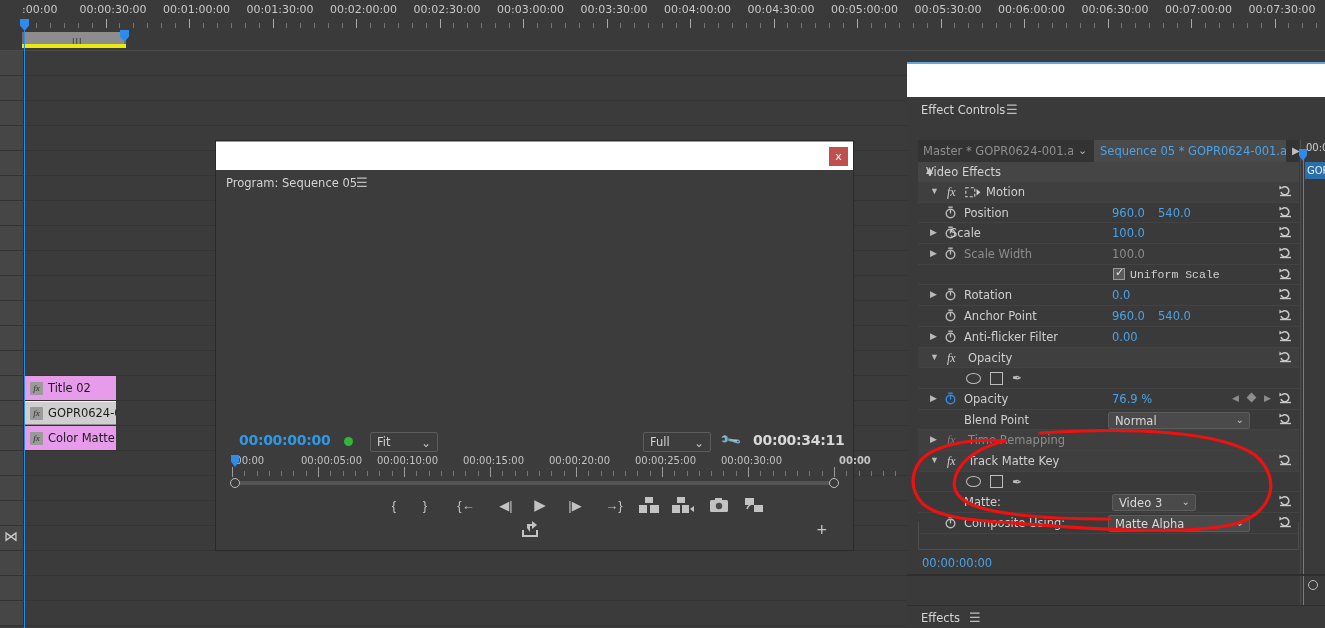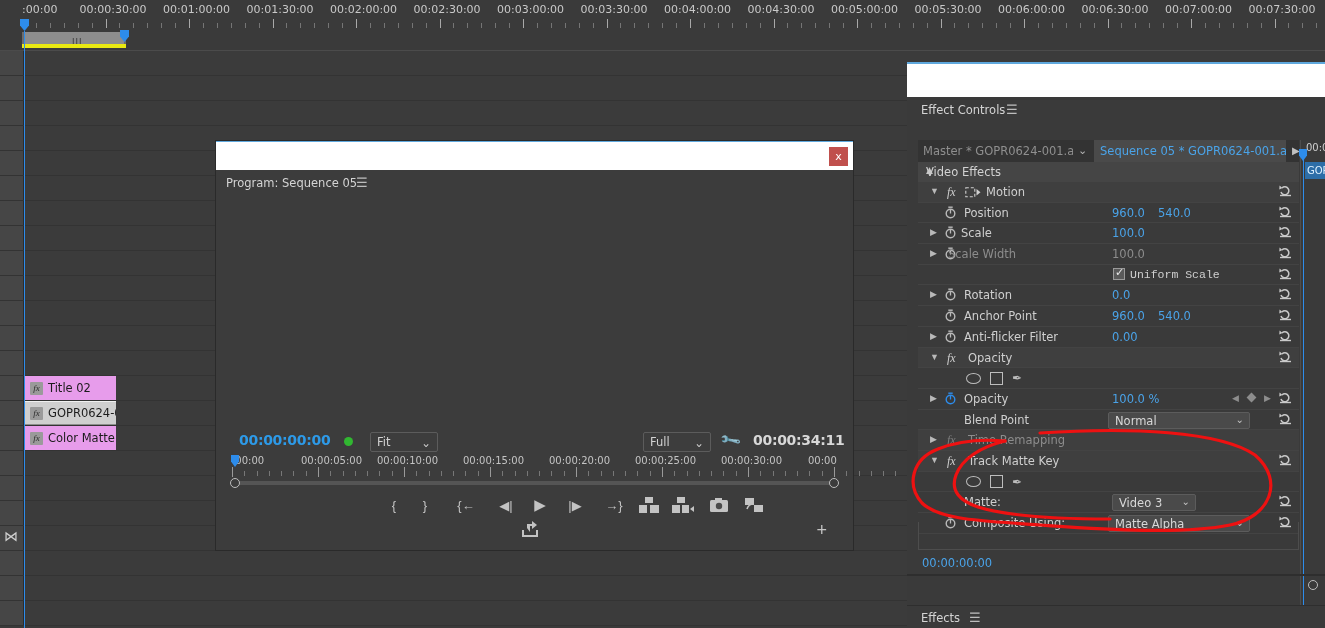--- a/index.html
+++ b/index.html
@@ -467,21 +467,21 @@
   </div>
 
   <div class="pm-ruler" id="pmRuler">
       <span class="lbl" style="left: 2px;">:00:00</span>
       <span class="lbl" style="left: 71px;">00:00:05:00</span>
       <span class="lbl" style="left: 147px;">00:00:10:00</span>
       <span class="lbl" style="left: 233px;">00:00:15:00</span>
       <span class="lbl" style="left: 319px;">00:00:20:00</span>
       <span class="lbl" style="left: 405px;">00:00:25:00</span>
       <span class="lbl" style="left: 491px;">00:00:30:00</span>
-      <span class="lbl" style="left: 578px;">00:00</span>
+      <span class="lbl" style="left: 609px; font-weight: bold;">00:00</span>
     </div>
   <div class="pm-rticks" id="pmTicks">
       <i class="maj" style="left: 2px;"></i>
       <i style="left: 14.2857px;"></i>
       <i style="left: 26.5714px;"></i>
       <i style="left: 38.8571px;"></i>
       <i style="left: 51.1429px;"></i>
       <i style="left: 63.4286px;"></i>
       <i style="left: 75.7143px;"></i>
       <i class="maj" style="left: 88px;"></i>
@@ -636,36 +636,36 @@
             <path d="M1 11.5 h11" stroke="#c9c9c9" stroke-width="1.4"></path>
           </svg></span>
       </div>
       <div class="row">
         <span class="disc">▶</span>
         <span class="sw"><svg width="13" height="13" viewBox="0 0 13 13">
             <circle cx="6.5" cy="7.5" r="4.3" fill="none" stroke="#b9b9b9" stroke-width="1.4"></circle>
             <path d="M6.5 3.2 v4.3" stroke="#b9b9b9" stroke-width="1.3"></path>
             <path d="M4.3 1.2 h4.4" stroke="#b9b9b9" stroke-width="1.4"></path>
           </svg></span>
-        <span class="lbl" style="left: 43px;">Scale</span>
+        <span class="lbl" style="left: 32px;">Scale</span>
         <span class="val" style="left: 194px;">100.0</span>
         <span class="reset"><svg width="13" height="13" viewBox="0 0 13 13">
             <path d="M3 4 a4 4 0 1 1 -1 4" fill="none" stroke="#c9c9c9" stroke-width="1.5"></path>
             <path d="M0.5 1.5 l3 2.6 -3.2 1.4z" fill="#c9c9c9"></path>
             <path d="M1 11.5 h11" stroke="#c9c9c9" stroke-width="1.4"></path>
           </svg></span>
       </div>
       <div class="row">
         <span class="disc">▶</span>
         <span class="sw"><svg width="13" height="13" viewBox="0 0 13 13">
             <circle cx="6.5" cy="7.5" r="4.3" fill="none" stroke="#b9b9b9" stroke-width="1.4"></circle>
             <path d="M6.5 3.2 v4.3" stroke="#b9b9b9" stroke-width="1.3"></path>
             <path d="M4.3 1.2 h4.4" stroke="#b9b9b9" stroke-width="1.4"></path>
           </svg></span>
-        <span class="lbl dim" style="left: 30px;">Scale Width</span>
+        <span class="lbl dim" style="left: 46px;">Scale Width</span>
         <span class="val dim" style="left: 194px;">100.0</span>
         <span class="reset"><svg width="13" height="13" viewBox="0 0 13 13">
             <path d="M3 4 a4 4 0 1 1 -1 4" fill="none" stroke="#c9c9c9" stroke-width="1.5"></path>
             <path d="M0.5 1.5 l3 2.6 -3.2 1.4z" fill="#c9c9c9"></path>
             <path d="M1 11.5 h11" stroke="#c9c9c9" stroke-width="1.4"></path>
           </svg></span>
       </div>
       <div class="row">
         <span class="cb on" style="left: 195px;"></span>
         <span class="lbl" style="left: 212px; font-family: Liberation Mono, monospace;">Uniform Scale</span>
@@ -738,21 +738,21 @@
         </div>
       </div>
       <div class="row">
         <span class="disc">▶</span>
         <span class="sw"><svg width="13" height="13" viewBox="0 0 13 13">
             <circle cx="6.5" cy="7.5" r="4.3" fill="none" stroke="#2d8ceb" stroke-width="1.4"></circle>
             <path d="M6.5 3.2 v4.3" stroke="#2d8ceb" stroke-width="1.3"></path>
             <path d="M4.3 1.2 h4.4" stroke="#2d8ceb" stroke-width="1.4"></path>
           </svg></span>
         <span class="lbl" style="left: 46px;">Opacity</span>
-        <span class="val" style="left: 194px;">100.0 %</span>
+        <span class="val" style="left: 194px;">76.9 %</span>
         <span class="kfnav" style="left: 314px;">
           <span>◀</span>
           <span class="dia"></span>
           <span>▶</span>
         </span>
         <span class="reset"><svg width="13" height="13" viewBox="0 0 13 13">
             <path d="M3 4 a4 4 0 1 1 -1 4" fill="none" stroke="#c9c9c9" stroke-width="1.5"></path>
             <path d="M0.5 1.5 l3 2.6 -3.2 1.4z" fill="#c9c9c9"></path>
             <path d="M1 11.5 h11" stroke="#c9c9c9" stroke-width="1.4"></path>
           </svg></span>

